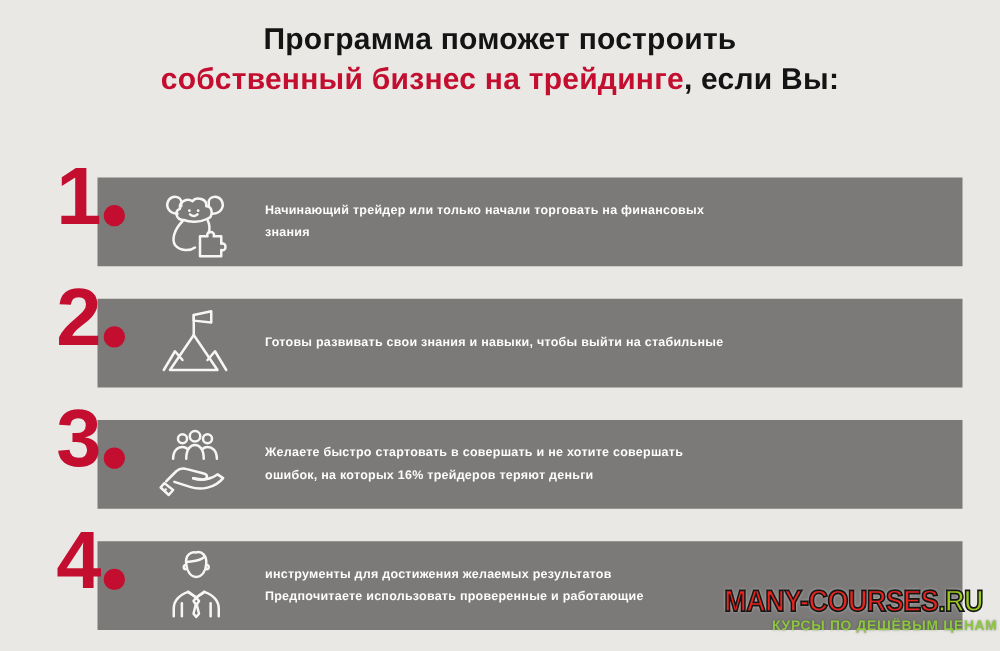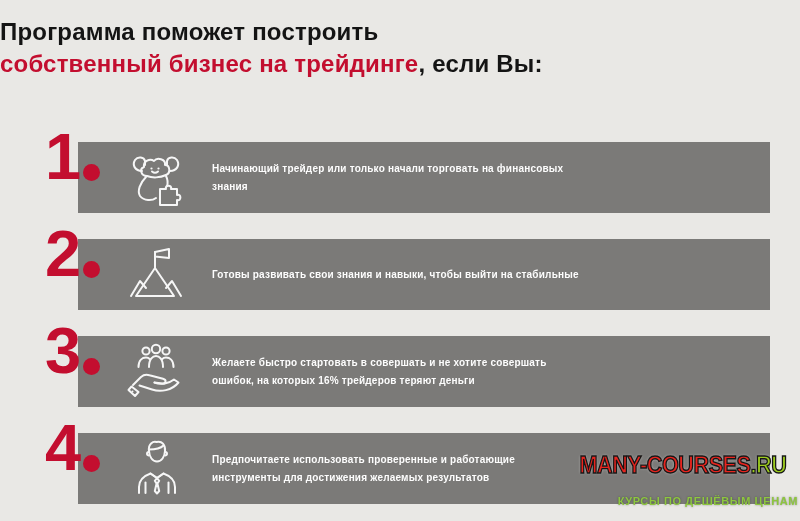--- a/index.html
+++ b/index.html
@@ -7,21 +7,21 @@
     width: 800px; height: 521px;
     background: #e9e8e5;
     font-family: "Liberation Sans", sans-serif;
     position: relative;
     overflow: hidden;
   }
 
   
   .title {
     padding-top: 16px;
-    text-align: left;
+    text-align: center;
     font-weight: bold;
     font-size: 24px;
     line-height: 32px;
     color: #141414;
     letter-spacing: 0.2px;
   }
   .title .hl { color: #c30e2f; }
 
   
   .rows {
@@ -94,21 +94,21 @@
     color: #e8251f;
     -webkit-text-stroke: 1.4px #161616;
     text-shadow: 0 0 3px rgba(255,255,255,0.75);
     transform: scaleX(0.9);
     transform-origin: center;
     white-space: nowrap;
     line-height: 24px;
   }
   .wm-main .tld { color: #9ccb1f; }
   .wm-sub {
-    margin-top: 18px;
+    margin-top: 1px;
     font-size: 11px;
     font-weight: bold;
     letter-spacing: 0.6px;
     color: #8dc63f;
     text-shadow: 0 0 2px rgba(40,40,40,0.55);
     white-space: nowrap;
   }
 </style>
 </head>
 <body>
@@ -200,22 +200,22 @@
         <path d="M24.6 15 C22.6 14.8 22.4 18.2 24.6 18.4"></path>
         <path d="M41.4 15 C43.4 14.8 43.6 18.2 41.4 18.4"></path>
         <path d="M15 56 L15 50 C15 42 21 38.5 26.5 36.5 L33 41 L39.5 36.5 C45 38.5 51 42 51 50 L51 56"></path>
         <path d="M26.5 36.5 L33 41 L39.5 36.5"></path>
         <path d="M33 41 L30.8 43.8 L32.6 46.6 L30.8 54 L33 56.5 L35.2 54 L33.4 46.6 L35.2 43.8 Z"></path>
         <path d="M21.5 45.5 L21.5 56"></path>
         <path d="M44.5 45.5 L44.5 56"></path>
       </svg>
     </div>
     <div class="rowtext">
+      <div>инструменты для достижения желаемых результатов</div>
       <div>Предпочитаете использовать проверенные и работающие</div>
-      <div>инструменты для достижения желаемых результатов</div>
     </div>
   </div>
 
 </div>
 
 <div class="watermark">
   <div class="wm-main"><span>MANY-COURSES</span><span class="tld">.RU</span></div>
   <div class="wm-sub">КУРСЫ ПО ДЕШЁВЫМ ЦЕНАМ</div>
 </div>
 

